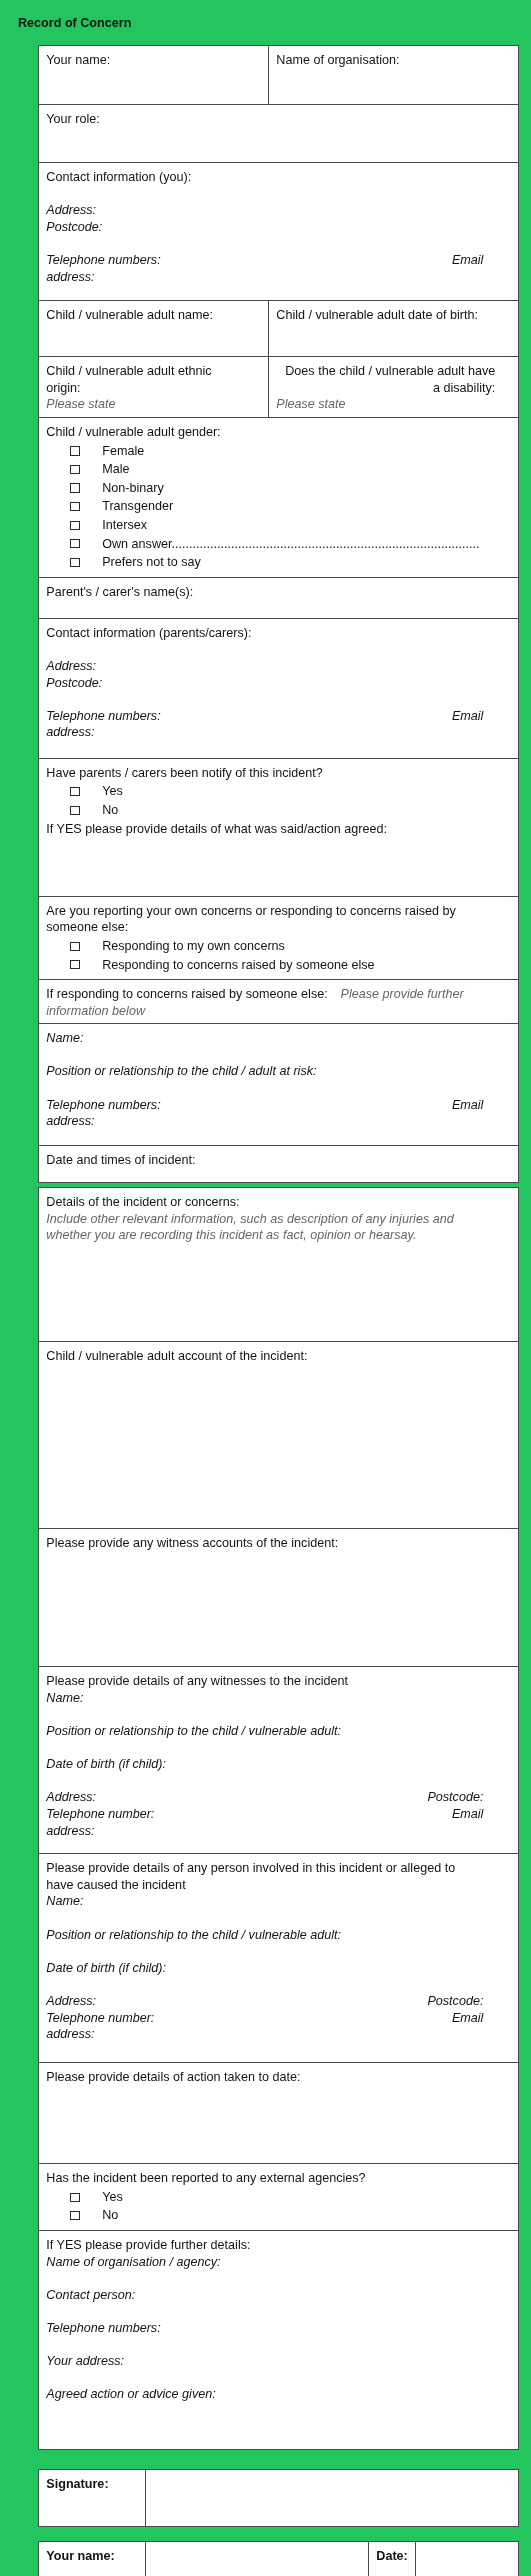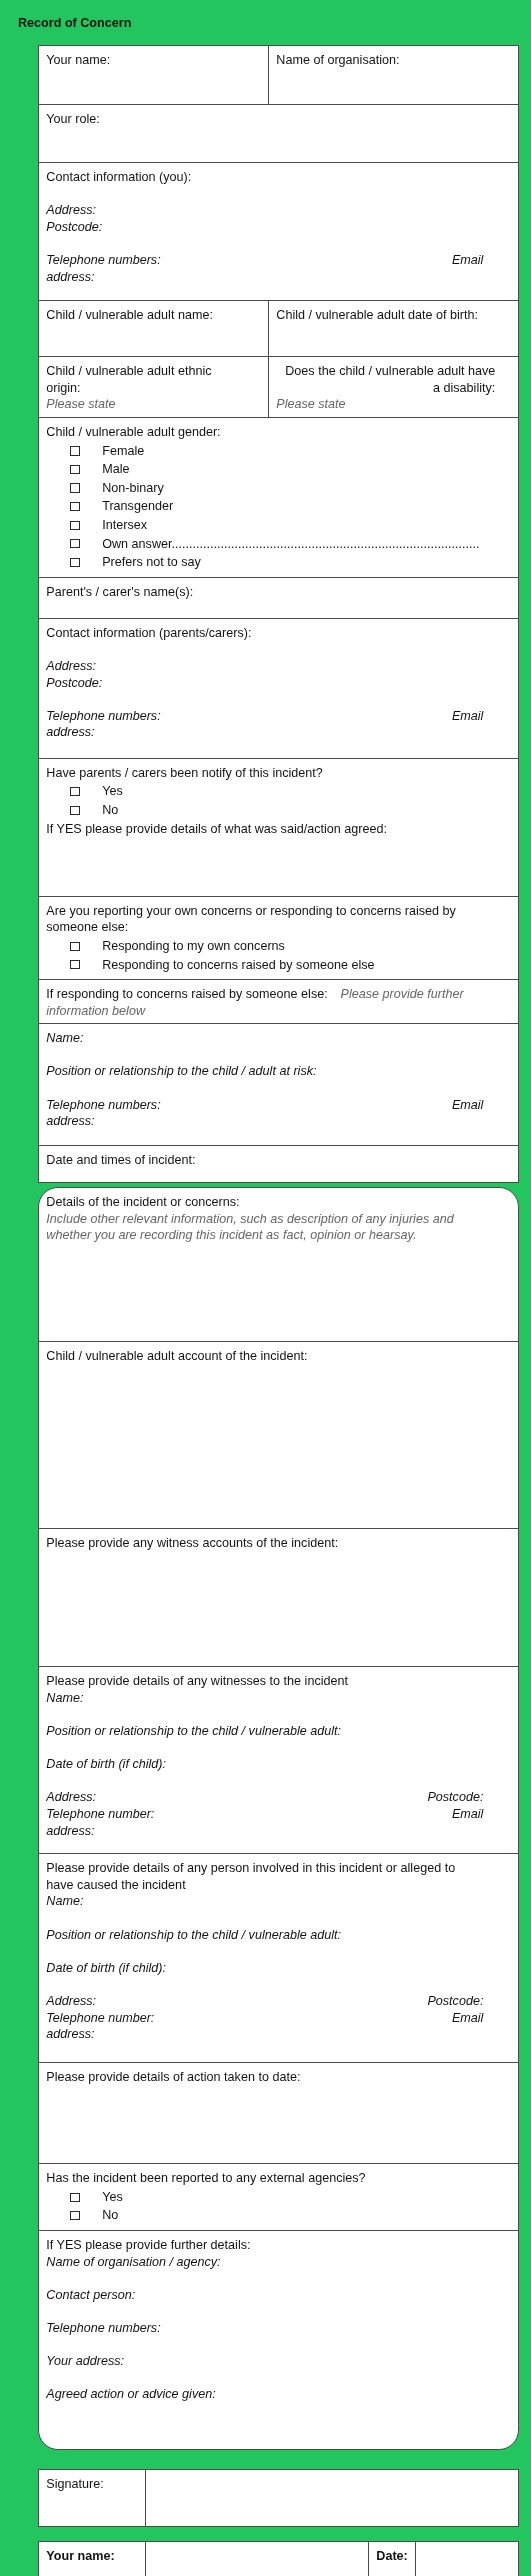--- a/index.html
+++ b/index.html
@@ -21,21 +21,21 @@
     font-size: 12.6px;
     margin: 0 0 0 18px;
   }
   .tbl {
     width: 481px;
     margin-left: 38px;
     border: 0.7px solid #4a4a4a;
     background: #fff;
   }
   .tbl-main { margin-top: 14px; }
-  .tbl-2 { margin-top: 4px; border-radius: 20px; }
+  .tbl-2 { margin-top: 4px; }
   .tbl-sig { margin-top: 18.6px; }
   .tbl-foot { margin-top: 14.6px; }
   .row { display: flex; border-top: 0.7px solid #4a4a4a; align-items: stretch; }
   .row:first-child { border-top: none; }
   .cell { padding: 6px 8px 4px 7.3px; }
   .c1 { width: 229px; flex: 0 0 229px; }
   .c2 { flex: 1 1 auto; border-left: 0.7px solid #4a4a4a; }
   .full { flex: 1 1 auto; width: 100%; }
   .it { font-style: italic; }
   .note { font-style: italic; color: #666666; }
@@ -48,21 +48,21 @@
   .mw290 { max-width: 193px; display: block; }
   .cb-row { display: flex; align-items: center; margin: 2px 0 2px 24px; min-height: 16px; }
   .cb {
     width: 9.3px; height: 9.3px;
     border: 1px solid #2b2b2b;
     background: #fff;
     flex: 0 0 auto;
   }
   .cb-label { margin-left: 22.6px; white-space: nowrap; }
   
-  .sig-label { width: 106px; flex: 0 0 106px; font-weight: normal; }
+  .sig-label { width: 106px; flex: 0 0 106px; font-weight: bold; }
   .sig-field { flex: 1 1 auto; border-left: 0.7px solid #4a4a4a; }
   .foot-name-label { width: 106px; flex: 0 0 106px; font-weight: bold; }
   .foot-name-field { width: 223px; flex: 0 0 223px; border-left: 0.7px solid #4a4a4a; }
   .foot-date-label { width: 47px; flex: 0 0 47px; border-left: 0.7px solid #4a4a4a; font-weight: bold; }
   .foot-date-field { flex: 1 1 auto; border-left: 0.7px solid #4a4a4a; }
 </style>
 </head>
 <body>
 
 <div class="page">

